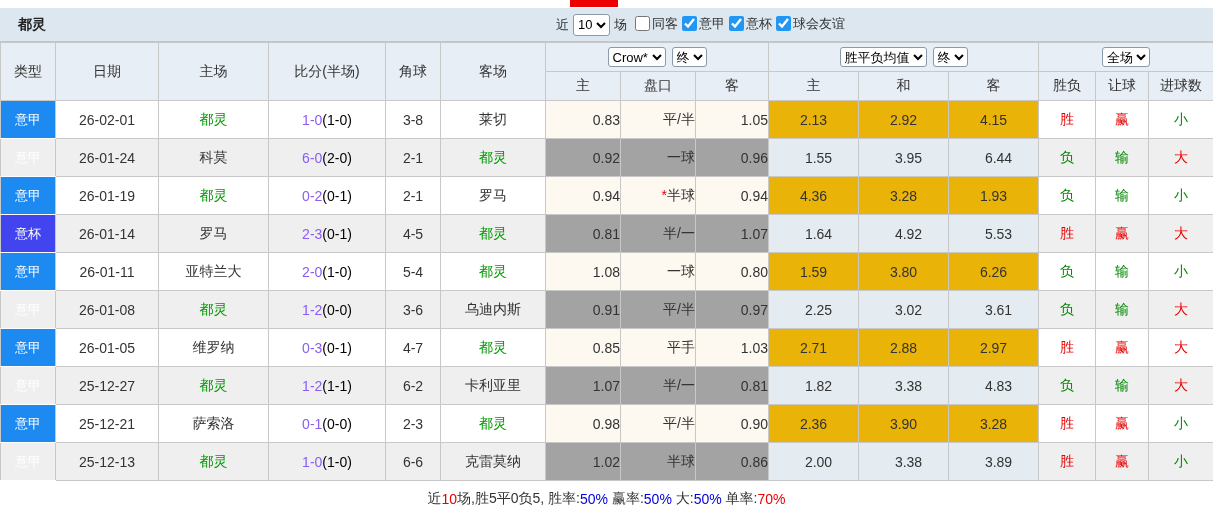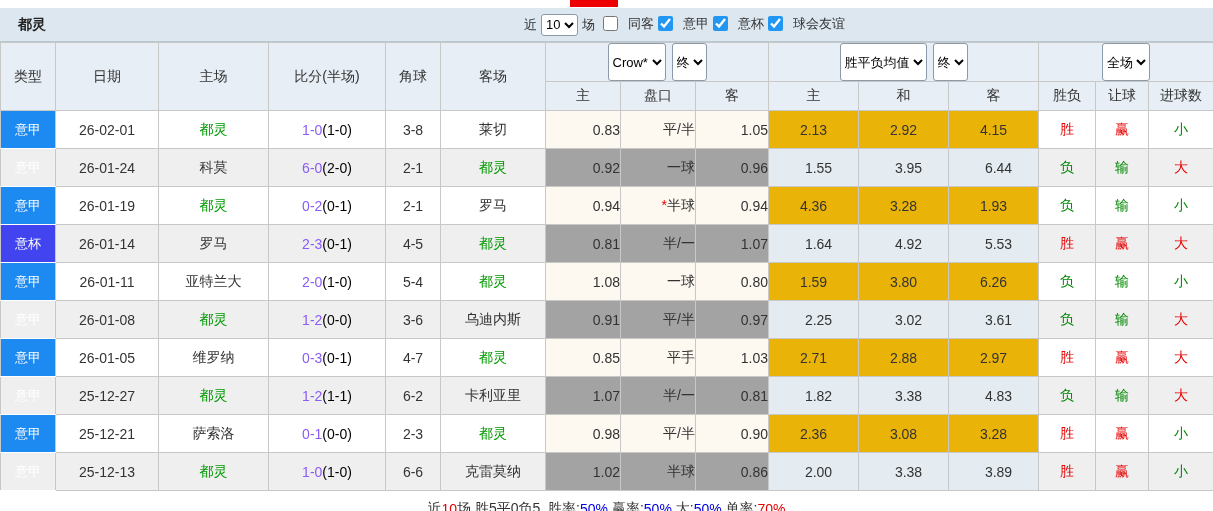--- a/index.html
+++ b/index.html
@@ -7,28 +7,28 @@
 
   
   .red-tab{position:absolute;top:0;left:570px;width:48px;height:7px;background:#ee0000;}
 
   
   .topbar{margin-top:8px;height:33px;background:#dce7f0;border-bottom:1px solid #b9c7d3;
           display:flex;align-items:center;position:relative;}
   .topbar .title{font-weight:bold;font-size:14px;padding-left:18px;color:#222;}
   .filters{margin-left:auto;margin-right:368px;display:flex;align-items:center;font-size:13px;gap:4px;}
   .filters select{height:22px;font-size:13px;border:1px solid #8a9aa8;border-radius:3px;background:#fff;}
-  .cb{display:inline-flex;align-items:center;gap:9px;}
+  .cb{display:inline-flex;align-items:center;gap:1px;}
   .cb input{width:15px;height:15px;accent-color:#2196f3;margin:0 1px 0 4px;}
 
   
   table{border-collapse:collapse;table-layout:fixed;width:1213px;font-size:14px;}
   th,td{border:1px solid #c8c8c8;text-align:center;padding:0;overflow:hidden;white-space:nowrap;}
   thead th{background:#e7eef5;font-weight:normal;color:#333;height:28px;}
-  thead .grp select{height:38px;font-size:13px;border:1px solid #8a9aa8;border-radius:3px;background:#fff;margin:0 3px;}
+  thead .grp select{height:20px;font-size:13px;border:1px solid #8a9aa8;border-radius:3px;background:#fff;margin:0 3px;}
   tbody td{height:37px;background:#fff;}
   tr.even td{background:#efefef;}
 
   td.c-type{background:#1d8af2;color:#fff;font-size:13px;border-bottom:1px solid #fff;border-top:1px solid #fff;}
   td.c-type.cup{background:#4245ef;}
   tbody td.c-odds{background:#fdf9f1;text-align:right;}
   tr.even td.c-odds{background:#a3a3a3;}
   tbody td.c-avg{background:#eab308;}
   tr.even td.c-avg{background:#e4ecf1;padding-left:10px;}
 
@@ -275,21 +275,21 @@
     <td class="c-type">意甲</td>
     <td class="c-date">25-12-21</td>
     <td class="c-home"><span>萨索洛</span></td>
     <td class="c-score"><span class="ft">0-1</span><span class="ht">(0-0)</span></td>
     <td class="c-corner">2-3</td>
     <td class="c-away"><span class="team-green">都灵</span></td>
     <td class="c-odds">0.98</td>
     <td class="c-odds"><span class="star"></span><span>平/半</span></td>
     <td class="c-odds">0.90</td>
     <td class="c-avg">2.36</td>
-    <td class="c-avg">3.08</td>
+    <td class="c-avg">3.90</td>
     <td class="c-avg">3.28</td>
     <td class="c-wl red">胜</td>
     <td class="c-hc red">赢</td>
     <td class="c-goal green">小</td>
   </tr>
       <tr class="even">
     <td class="c-type">意甲</td>
     <td class="c-date">25-12-13</td>
     <td class="c-home"><span class="team-green">都灵</span></td>
     <td class="c-score"><span class="ft">1-0</span><span class="ht">(1-0)</span></td>

